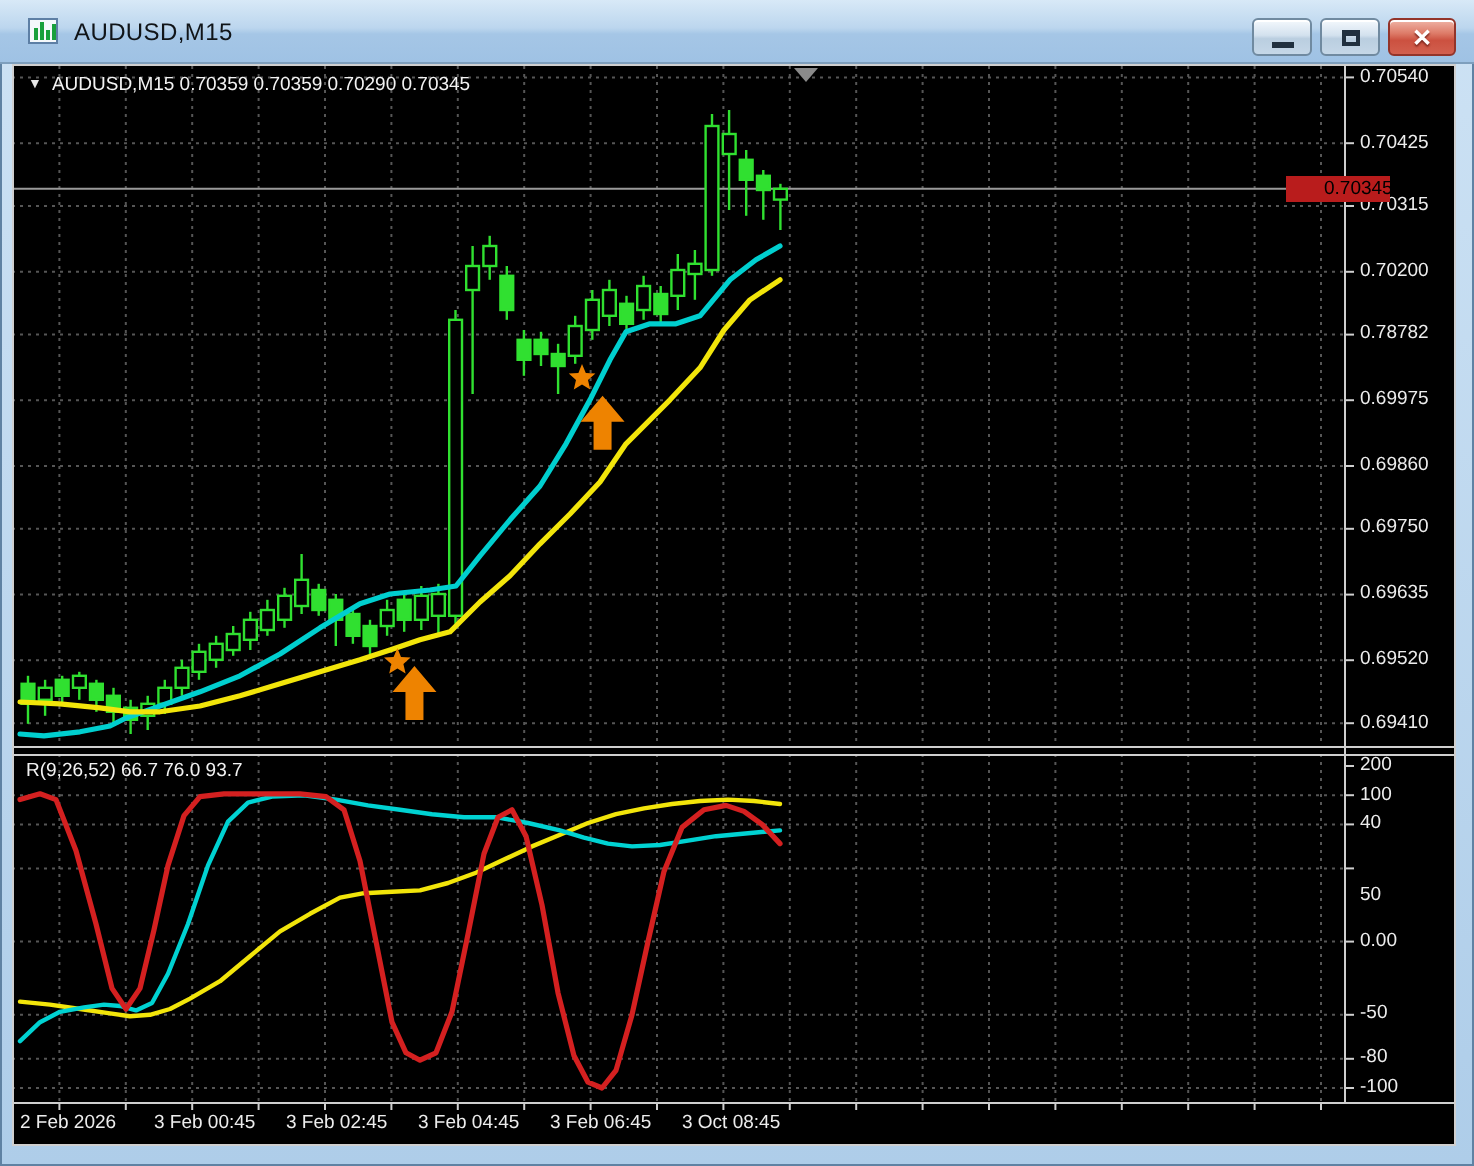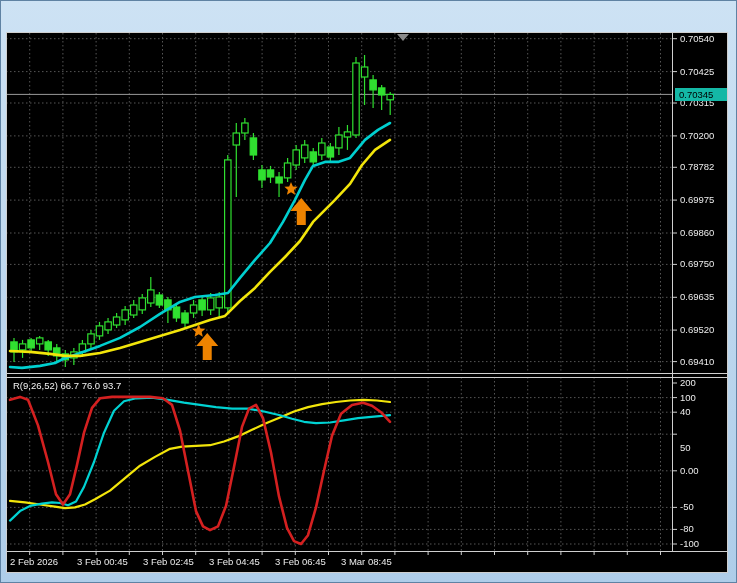--- a/index.html
+++ b/index.html
@@ -22,27 +22,47 @@
   .glyph-min{width:11px;height:3px;background:#21303f;margin-top:8px;}
   .glyph-max{width:9px;height:8px;border:2px solid #21303f;border-top-width:3px;}
   .close-x{color:#fff;font-size:12px;font-weight:bold;line-height:1;text-shadow:0 1px 1px #7c241b;}
   .client{position:absolute;left:6px;top:32px;width:722px;height:541px;background:#000;}
   .client svg{position:absolute;left:0;top:0;}
   .overlay-text{position:absolute;color:#f2f2f2;font-size:9.5px;white-space:nowrap;}
   .info-line{left:8px;top:5px;display:flex;align-items:center;gap:5px;}
   .tri{font-size:7px;color:#e8e8e8;line-height:1;}
   .ind-label{left:7px;top:348px;}
   .axis-label{position:absolute;color:#ececec;font-size:9.5px;line-height:12px;white-space:nowrap;}
-  .bid-label{position:absolute;left:669px;top:55px;width:52px;height:13px;background:#14b8a6;color:#000;
-             font-size:9.5px;line-height:13px;padding-left:4px;}
+  .bid-label{position:absolute;left:637px;top:55px;width:52px;height:13px;background:#b91c1c;color:#000;
+             font-size:9.5px;line-height:13px;padding-left:19px;}
 </style>
 </head>
 <body>
 
 <div class="win">
+  <div class="titlebar">
+    <div class="app-icon">
+      <i style="left:2px;height:6px"></i>
+        <i style="left:5px;height:9px"></i>
+        <i style="left:8px;height:5px"></i>
+        <i style="left:11px;height:8px"></i>
+    </div>
+    <div class="title">AUDUSD,M15</div>
+    <div class="winbtns">
+      <div class="wbtn">
+          <div class="glyph-min"></div>
+        </div>
+      <div class="wbtn">
+          <div class="glyph-max"></div>
+        </div>
+      <div class="wbtn close">
+          <span class="close-x">✕</span>
+        </div>
+    </div>
+  </div>
 
   <div class="client">
     <svg id="chart-svg" width="722" height="541" viewBox="6 32 722 541">
         <g>
           <line stroke="#565656" stroke-width="1" stroke-dasharray="1.5 2.5" x1="6" y1="38.7" x2="672" y2="38.7"></line>
           <line stroke="#565656" stroke-width="1" stroke-dasharray="1.5 2.5" x1="6" y1="71.6" x2="672" y2="71.6"></line>
           <line stroke="#565656" stroke-width="1" stroke-dasharray="1.5 2.5" x1="6" y1="103.0" x2="672" y2="103.0"></line>
           <line stroke="#565656" stroke-width="1" stroke-dasharray="1.5 2.5" x1="6" y1="135.9" x2="672" y2="135.9"></line>
           <line stroke="#565656" stroke-width="1" stroke-dasharray="1.5 2.5" x1="6" y1="167.3" x2="672" y2="167.3"></line>
           <line stroke="#565656" stroke-width="1" stroke-dasharray="1.5 2.5" x1="6" y1="200.1" x2="672" y2="200.1"></line>
@@ -242,20 +262,24 @@
           <line x1="428.1" y1="551" x2="428.1" y2="555" stroke="#cfcfcf" stroke-width="1"></line>
           <line x1="461.3" y1="551" x2="461.3" y2="555" stroke="#cfcfcf" stroke-width="1"></line>
           <line x1="494.5" y1="551" x2="494.5" y2="555" stroke="#cfcfcf" stroke-width="1"></line>
           <line x1="527.7" y1="551" x2="527.7" y2="555" stroke="#cfcfcf" stroke-width="1"></line>
           <line x1="560.9" y1="551" x2="560.9" y2="555" stroke="#cfcfcf" stroke-width="1"></line>
           <line x1="594.1" y1="551" x2="594.1" y2="555" stroke="#cfcfcf" stroke-width="1"></line>
           <line x1="627.3" y1="551" x2="627.3" y2="555" stroke="#cfcfcf" stroke-width="1"></line>
           <line x1="660.5" y1="551" x2="660.5" y2="555" stroke="#cfcfcf" stroke-width="1"></line>
         </g>
       </svg>
+    <div class="overlay-text info-line">
+      <span class="tri">▼</span>
+      <span>AUDUSD,M15  0.70359 0.70359 0.70290 0.70345</span>
+    </div>
     <div class="overlay-text ind-label">R(9,26,52) 66.7 76.0 93.7</div>
     <div id="labels">
         <div class="axis-label" style="left: 674px; top: 0.714286px;">0.70540</div>
         <div class="axis-label" style="left: 674px; top: 33.5714px;">0.70425</div>
         <div class="axis-label" style="left: 674px; top: 65px;">0.70315</div>
         <div class="axis-label" style="left: 674px; top: 97.8571px;">0.70200</div>
         <div class="axis-label" style="left: 674px; top: 129.286px;">0.78782</div>
         <div class="axis-label" style="left: 674px; top: 162.143px;">0.69975</div>
         <div class="axis-label" style="left: 674px; top: 195px;">0.69860</div>
         <div class="axis-label" style="left: 674px; top: 226.429px;">0.69750</div>
@@ -268,17 +292,17 @@
         <div class="axis-label" style="left: 674px; top: 410px;">50</div>
         <div class="axis-label" style="left: 674px; top: 432.8px;">0.00</div>
         <div class="axis-label" style="left: 674px; top: 469.4px;">-50</div>
         <div class="axis-label" style="left: 674px; top: 491.36px;">-80</div>
         <div class="axis-label" style="left: 674px; top: 506px;">-100</div>
         <div class="axis-label" style="left: 4px; top: 524px;">2 Feb 2026</div>
         <div class="axis-label" style="left: 71px; top: 524px; text-align: center;">3 Feb 00:45</div>
         <div class="axis-label" style="left: 137px; top: 524px;">3 Feb 02:45</div>
         <div class="axis-label" style="left: 203px; top: 524px;">3 Feb 04:45</div>
         <div class="axis-label" style="left: 269px; top: 524px;">3 Feb 06:45</div>
-        <div class="axis-label" style="left: 335px; top: 524px;">3 Mar 08:45</div>
+        <div class="axis-label" style="left: 335px; top: 524px;">3 Oct 08:45</div>
       </div>
     <div class="bid-label" style="top: 55.9286px;">0.70345</div>
   </div>
 </div>
 
 </body></html>

